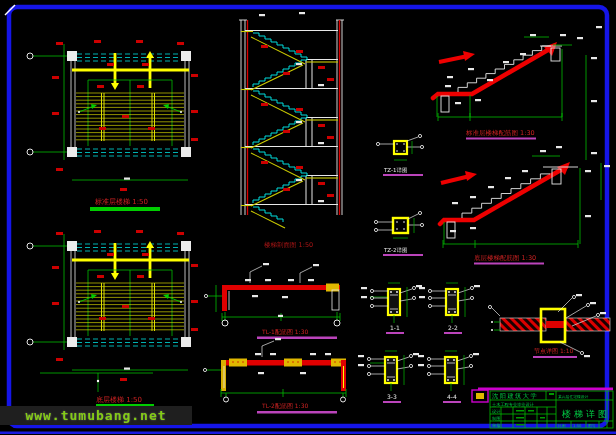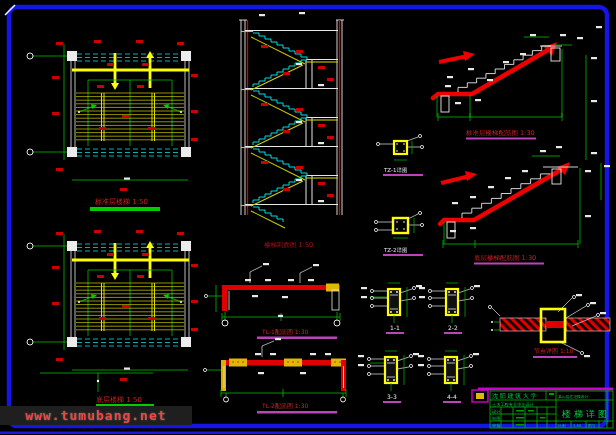--- a/index.html
+++ b/index.html
@@ -4,21 +4,21 @@
 <style>
   html,body{margin:0;padding:0;background:#000;}
   #stage{position:relative;width:616px;height:435px;background:#000;overflow:hidden;
          font-family:"DejaVu Sans",sans-serif;}
   #stage svg{position:absolute;left:0;top:0;z-index:2;}
   .wm-brand{position:absolute;left:14px;top:352px;z-index:1;
     font-size:47px;font-weight:bold;letter-spacing:2px;color:#5a4a24;
     text-shadow:1px 1px 0 #241c08,-1px -1px 0 #8a7440;
     font-family:"DejaVu Sans",sans-serif;}
   .wm-url{position:absolute;left:0px;top:406px;width:192px;height:19px;z-index:3;
-    background:#1f1f1f;color:#ef4444;font-weight:bold;font-size:13px;
+    background:#1f1f1f;color:#84cc16;font-weight:bold;font-size:13px;
     letter-spacing:1px;text-align:center;line-height:19px;
     text-shadow:0 0 2px #666;font-family:"DejaVu Sans Mono","DejaVu Sans",monospace;}
   text{font-family:"DejaVu Sans",sans-serif;}
   .lbl-red{fill:#cc2222;}
   .lbl-dim{fill:#aa1515;}
   .lbl-white{fill:#e8e8e8;}
   .lbl-green{fill:#00cc44;}
 </style>
 </head>
 <body>

